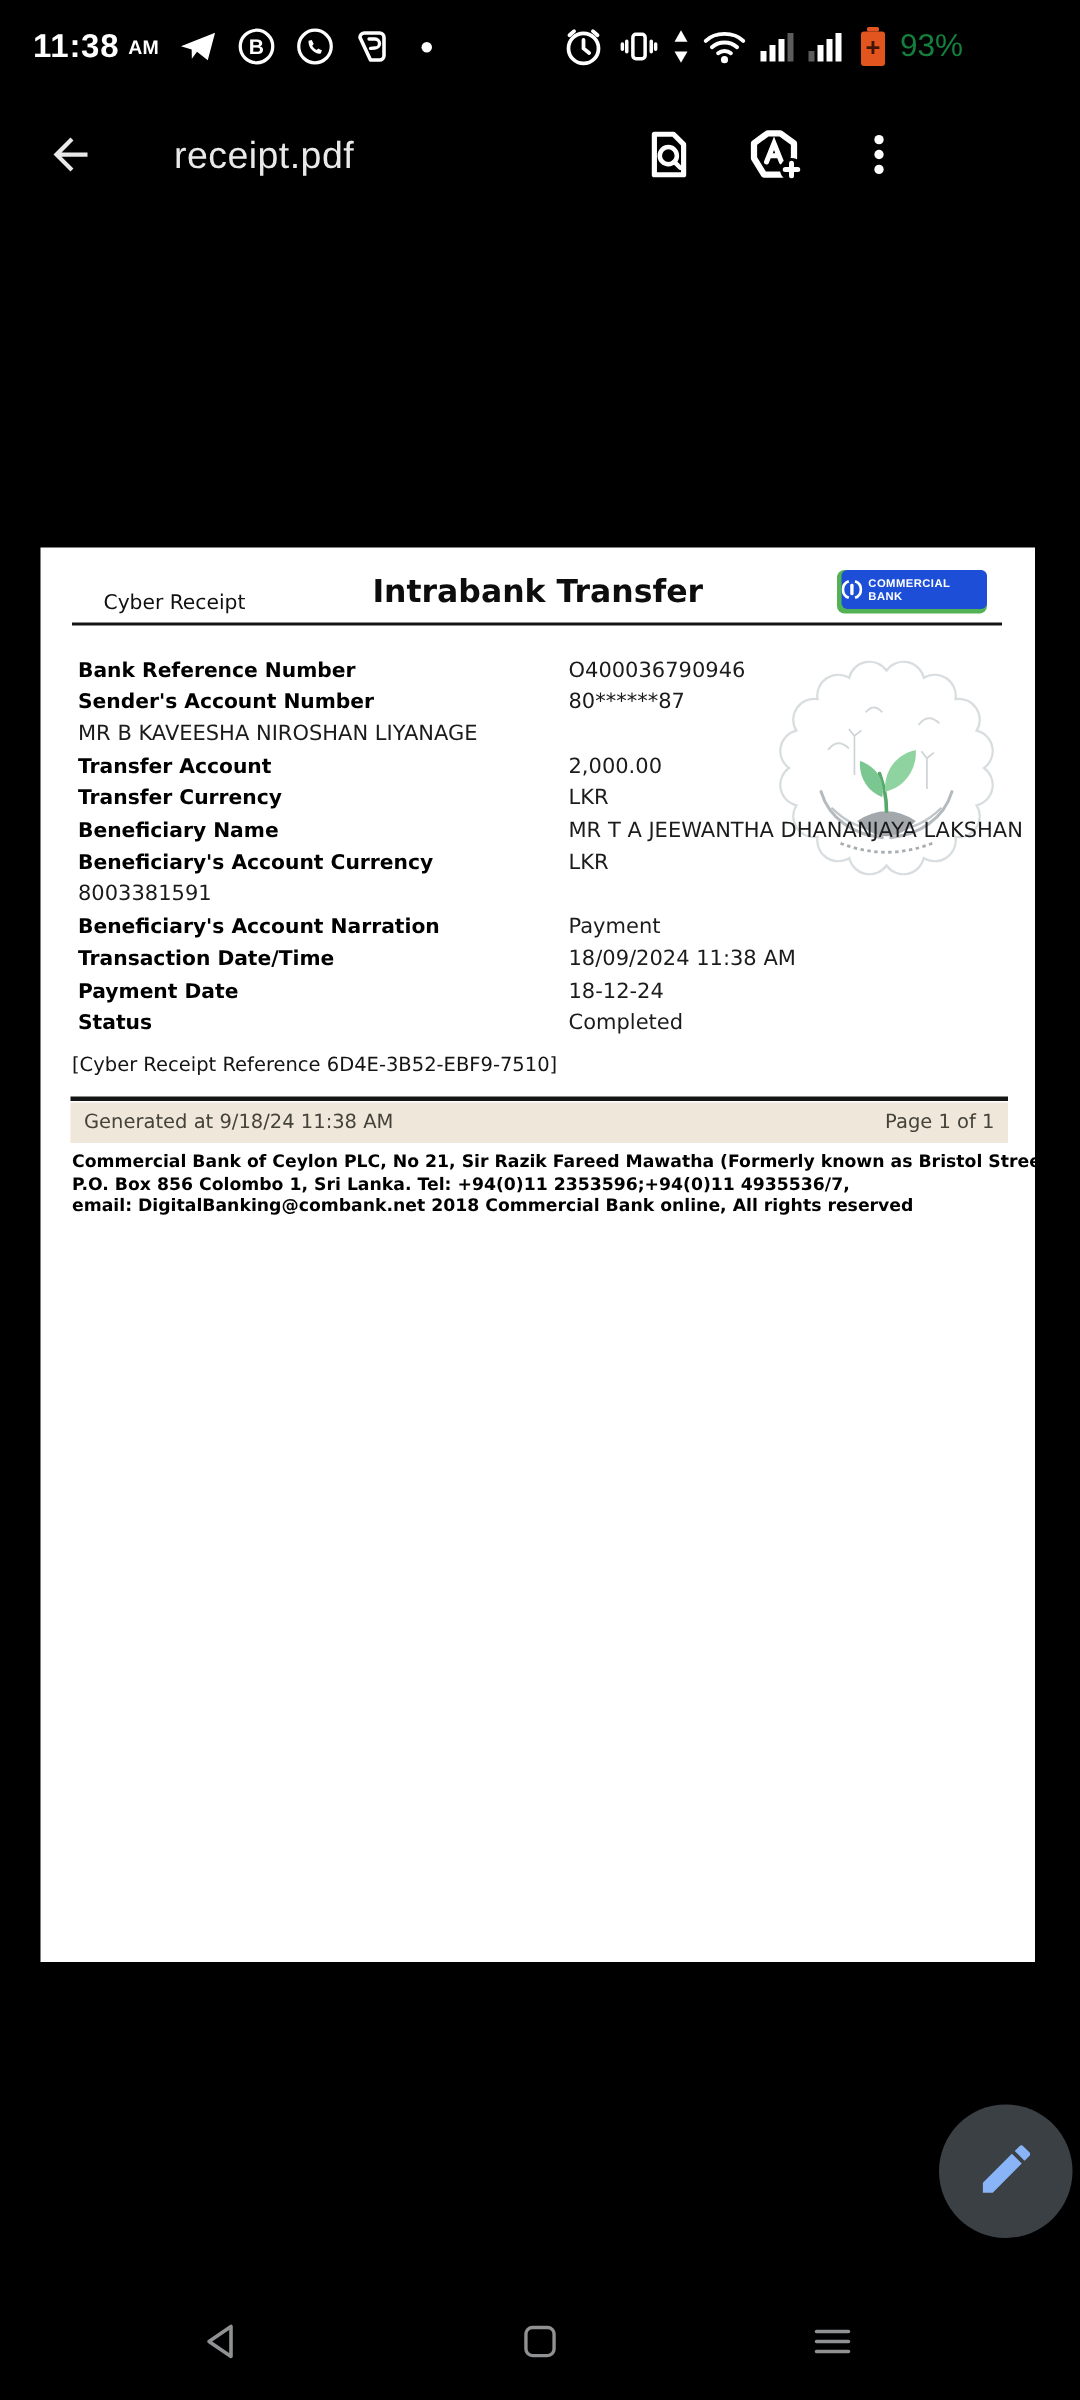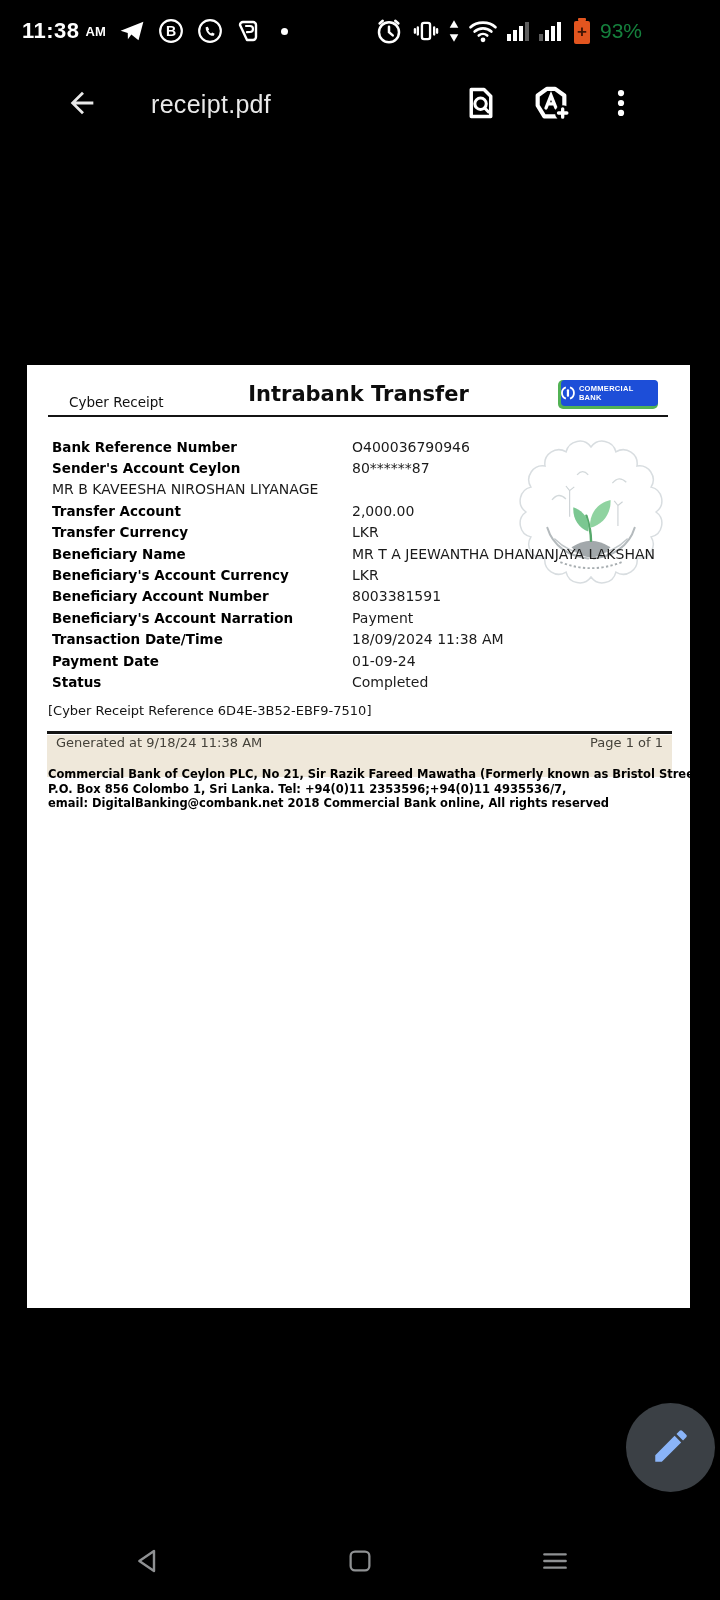--- a/index.html
+++ b/index.html
@@ -16,21 +16,21 @@
   .sb-batt-pct{font-size:21px;color:#15803d;margin-left:2px;}
   .sbi{display:inline-flex;align-items:center;justify-content:center;}
   .notif-dot{width:7px;height:7px;border-radius:50%;background:#fff;margin-left:8px;}
   .batt{position:relative;width:16px;height:26px;margin-left:4px;}
   .batt .cap{position:absolute;left:4px;top:0;width:8px;height:3px;background:#e2551f;border-radius:1px;}
   .batt .bod{position:absolute;left:0;top:3px;width:16px;height:23px;background:#e2551f;border-radius:2px;}
   .batt .plus{position:absolute;left:0;top:3px;width:16px;height:23px;color:#401505;
               font-size:17px;font-weight:bold;line-height:22px;text-align:center;}
 
   
-  .app-bar{position:absolute;left:0;top:62px;width:636px;height:84px;display:flex;align-items:center;padding-left:35px;}
+  .app-bar{position:absolute;left:0;top:62px;width:636px;height:84px;display:flex;align-items:center;}
   .back-btn{width:46px;height:46px;margin-left:24px;display:flex;align-items:center;justify-content:center;
             background:none;border:none;padding:0;}
   .ab-title{color:#e9e9e9;font-size:25px;margin-left:46px;flex:1;letter-spacing:.3px;}
   .ab-actions{display:flex;align-items:center;gap:30px;padding-right:30px;}
   .ab-btn{background:none;border:none;padding:0;width:40px;height:40px;display:flex;
           align-items:center;justify-content:center;}
 
   
   .pdf-page{position:absolute;left:27px;top:365px;width:663px;height:943px;background:#fff;
             font-family:"DejaVu Sans",sans-serif;color:#000;}
@@ -39,27 +39,27 @@
              font-weight:bold;color:#0d0d0d;z-index:2;}
   .bank-logo{position:absolute;right:32px;top:15px;width:100px;height:29px;background:#52b254;
              border-radius:5px;z-index:2;}
   .bank-logo .inner{position:absolute;left:3px;top:0;width:97px;height:26px;background:#1d4ed8;
              border-radius:4px;display:flex;align-items:center;justify-content:center;gap:4px;}
   .bank-logo .word{color:#fff;font-size:7.5px;font-weight:bold;letter-spacing:.3px;
              font-family:"Liberation Sans",sans-serif;}
   .hr1{position:absolute;left:21px;right:22px;top:50px;height:2px;background:#141414;z-index:2;}
   .watermark{position:absolute;left:486px;top:66px;width:156px;height:162px;z-index:1;}
   .rows{position:absolute;left:25px;top:71px;right:5px;z-index:2;}
-  .row{display:grid;grid-template-columns:300px 1fr;height:21.4px;align-items:center;}
+  .row{display:grid;grid-template-columns:300px 1fr;height:21.4px;align-items:center;gap:27px;}
   .row .lbl{font-size:13.5px;font-weight:bold;color:#000;white-space:nowrap;}
   .row .val{font-size:14px;color:#1b1b1b;white-space:nowrap;}
   .ref-line{position:absolute;left:21px;top:338px;font-size:13px;color:#141414;z-index:2;}
   .hr2{position:absolute;left:20px;top:366px;width:625px;height:2.5px;background:#141414;z-index:2;}
-  .gen-bar{position:absolute;left:20px;top:370px;width:625px;height:42px;background:#efe8da;
-           display:flex;align-items:flex-start;justify-content:space-between;padding:0 9px;
+  .gen-bar{position:absolute;left:20px;top:370px;width:625px;height:27px;background:#efe8da;
+           display:flex;align-items:center;justify-content:space-between;padding:0 9px;
            box-sizing:border-box;z-index:2;}
   .gen-bar span{font-size:13px;color:#45423a;}
   .pdf-footer{position:absolute;left:21px;top:402px;right:28px;z-index:2;}
   .pdf-footer div{font-size:11.5px;font-weight:bold;color:#000;line-height:14.5px;white-space:nowrap;}
 
   
   .fab{position:absolute;left:626px;top:1403px;width:89px;height:89px;border-radius:50%;
        background:#3b4045;border:none;display:flex;align-items:center;justify-content:center;}
 
   
@@ -223,21 +223,21 @@
       <path d="M72 96 C61 92 55 81 56 70 C68 74 74 84 72 96 Z" fill="#7bc791"></path>
       <path d="M42 129 Q75 142 108 129" fill="none" stroke="#a7adb0" stroke-width="2" stroke-dasharray="2.5,2.5"></path>
     </svg>
 
     <div class="rows">
       <div class="row">
           <span class="lbl">Bank Reference Number</span>
           <span class="val">O400036790946</span>
         </div>
       <div class="row">
-          <span class="lbl">Sender's Account Ceylon</span>
+          <span class="lbl">Sender's Account Number</span>
           <span class="val">80******87</span>
         </div>
       <div class="row">
           <span class="val">MR B KAVEESHA NIROSHAN LIYANAGE</span>
         </div>
       <div class="row">
           <span class="lbl">Transfer Account</span>
           <span class="val">2,000.00</span>
         </div>
       <div class="row">
@@ -246,34 +246,33 @@
         </div>
       <div class="row">
           <span class="lbl">Beneficiary Name</span>
           <span class="val">MR T A JEEWANTHA DHANANJAYA LAKSHAN</span>
         </div>
       <div class="row">
           <span class="lbl">Beneficiary's Account Currency</span>
           <span class="val">LKR</span>
         </div>
       <div class="row">
-          <span class="lbl">Beneficiary Account Number</span>
           <span class="val">8003381591</span>
         </div>
       <div class="row">
           <span class="lbl">Beneficiary's Account Narration</span>
           <span class="val">Payment</span>
         </div>
       <div class="row">
           <span class="lbl">Transaction Date/Time</span>
           <span class="val">18/09/2024 11:38 AM</span>
         </div>
       <div class="row">
           <span class="lbl">Payment Date</span>
-          <span class="val">01-09-24</span>
+          <span class="val">18-12-24</span>
         </div>
       <div class="row">
           <span class="lbl">Status</span>
           <span class="val">Completed</span>
         </div>
     </div>
 
     <div class="ref-line">[Cyber Receipt Reference 6D4E-3B52-EBF9-7510]</div>
     <div class="hr2"></div>
     <div class="gen-bar">

